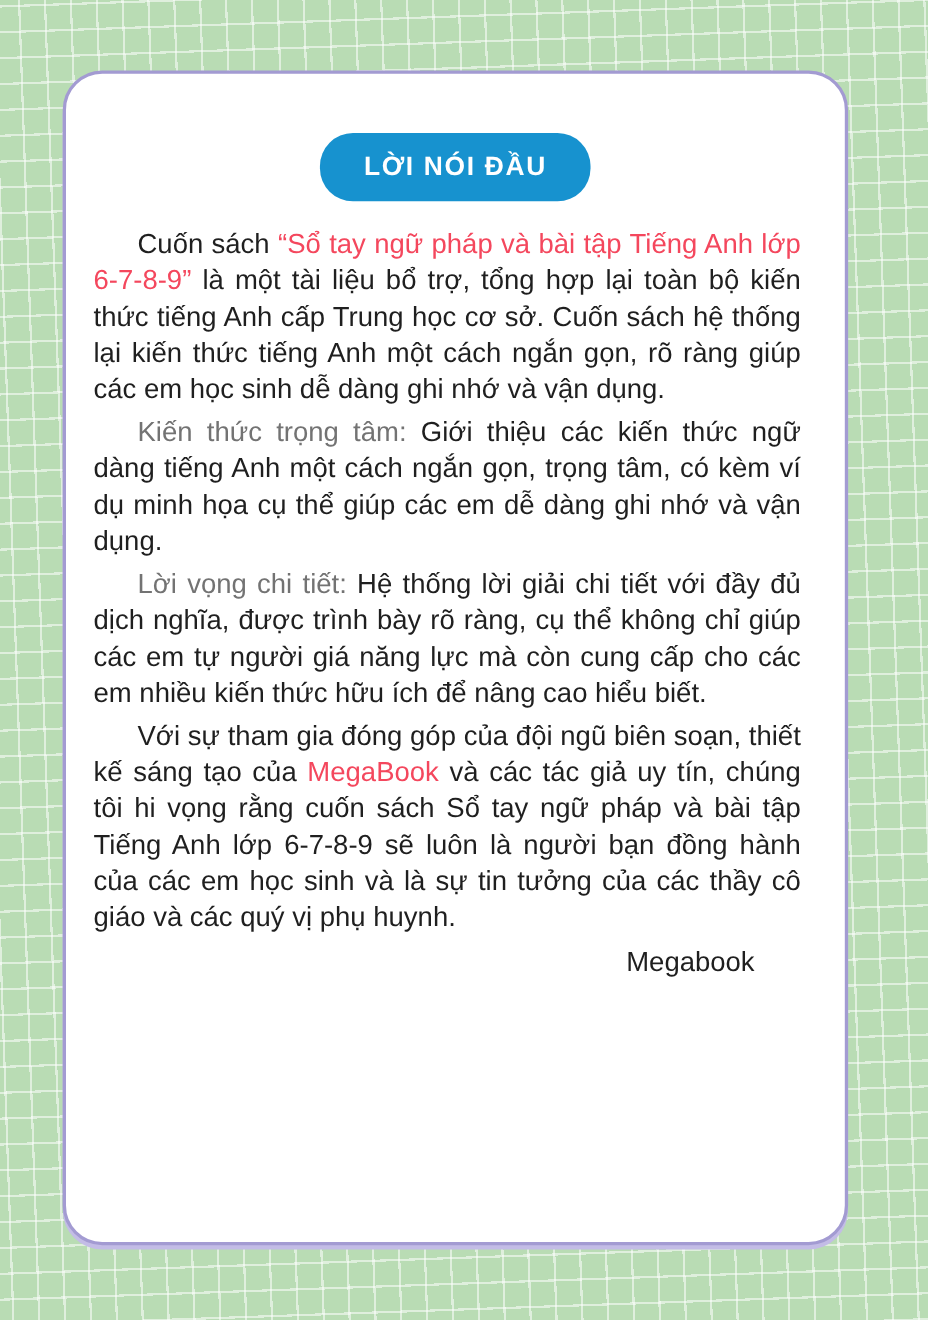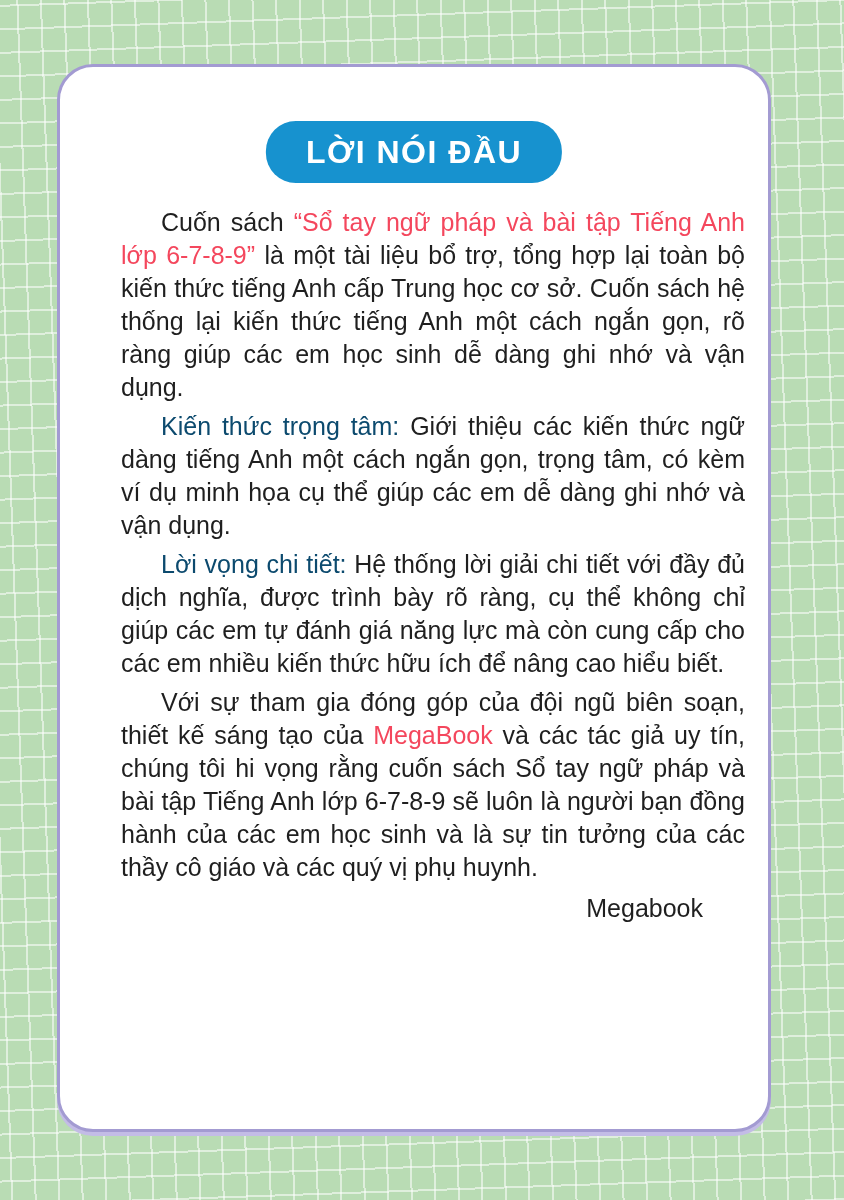--- a/index.html
+++ b/index.html
@@ -31,42 +31,41 @@
   .badge {
     position: absolute;
     top: 54px; left: 50%;
     transform: translateX(-50%);
     background: #1792cf;
     color: #ffffff;
     height: 62px;
     line-height: 62px;
     padding: 0 40px;
     border-radius: 30px;
-    font-size: 32px;
+    font-size: 24px;
     font-weight: 700;
     letter-spacing: 1.5px;
     white-space: nowrap;
   }
   .content {
     position: absolute;
     top: 139px;
     left: 25px;
-    right: 23px;
+    right: 40px;
     color: #1f1f1f;
     font-size: 25px;
     line-height: 33px;
     text-align: justify;
-    margin-left: 36px;
   }
   .content p.para {
     margin: 0 0 6px 0;
     text-indent: 40px;
   }
   .seg-pink  { color: #f4475d; }
-  .seg-green { color: #0c4a6e; }
+  .seg-green { color: #737373; }
   .signature {
     margin-top: 8px;
     text-align: right;
     padding-right: 42px;
     font-size: 25px;
     text-indent: 0;
   }
 </style>
 </head>
 <body>
@@ -74,18 +73,18 @@
 <div class="grid-layer"></div>
 
 <div class="card">
   <div class="badge">
     <span>LỜI NÓI ĐẦU</span>
   </div>
   <div class="content">
     <div id="paragraphs">
         <p class="para"><span class="seg-text">Cuốn sách </span><span class="seg-pink">“Sổ tay ngữ pháp và bài tập Tiếng Anh lớp 6-7-8-9”</span><span class="seg-text"> là một tài liệu bổ trợ, tổng hợp lại toàn bộ kiến thức tiếng Anh cấp Trung học cơ sở. Cuốn sách hệ thống lại kiến thức tiếng Anh một cách ngắn gọn, rõ ràng giúp các em học sinh dễ dàng ghi nhớ và vận dụng.</span></p>
         <p class="para"><span class="seg-green">Kiến thức trọng tâm:</span><span class="seg-text"> Giới thiệu các kiến thức ngữ dàng tiếng Anh một cách ngắn gọn, trọng tâm, có kèm ví dụ minh họa cụ thể giúp các em dễ dàng ghi nhớ và vận dụng.</span></p>
-        <p class="para"><span class="seg-green">Lời vọng chi tiết:</span><span class="seg-text"> Hệ thống lời giải chi tiết với đầy đủ dịch nghĩa, được trình bày rõ ràng, cụ thể không chỉ giúp các em tự đánh giá năng lực mà còn cung cấp cho các em nhiều kiến thức hữu ích để nâng cao hiểu biết.</span></p>
+        <p class="para"><span class="seg-green">Lời vọng chi tiết:</span><span class="seg-text"> Hệ thống lời giải chi tiết với đầy đủ dịch nghĩa, được trình bày rõ ràng, cụ thể không chỉ giúp các em tự người giá năng lực mà còn cung cấp cho các em nhiều kiến thức hữu ích để nâng cao hiểu biết.</span></p>
         <p class="para"><span class="seg-text">Với sự tham gia đóng góp của đội ngũ biên soạn, thiết kế sáng tạo của </span><span class="seg-pink">MegaBook</span><span class="seg-text"> và các tác giả uy tín, chúng tôi hi vọng rằng cuốn sách Sổ tay ngữ pháp và bài tập Tiếng Anh lớp 6-7-8-9 sẽ luôn là người bạn đồng hành của các em học sinh và là sự tin tưởng của các thầy cô giáo và các quý vị phụ huynh.</span></p>
       </div>
     <p class="signature">Megabook</p>
   </div>
 </div>
 
 </body></html>

